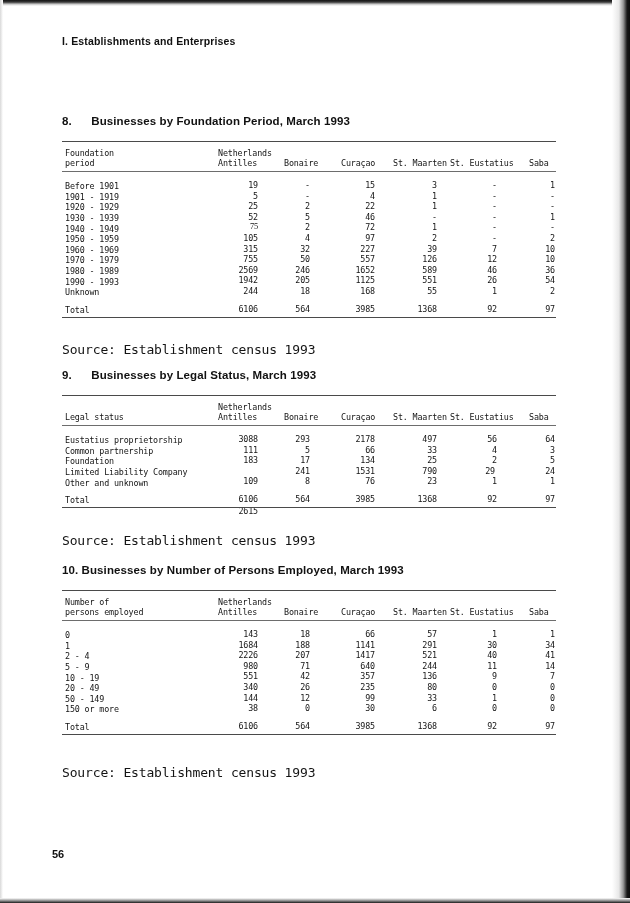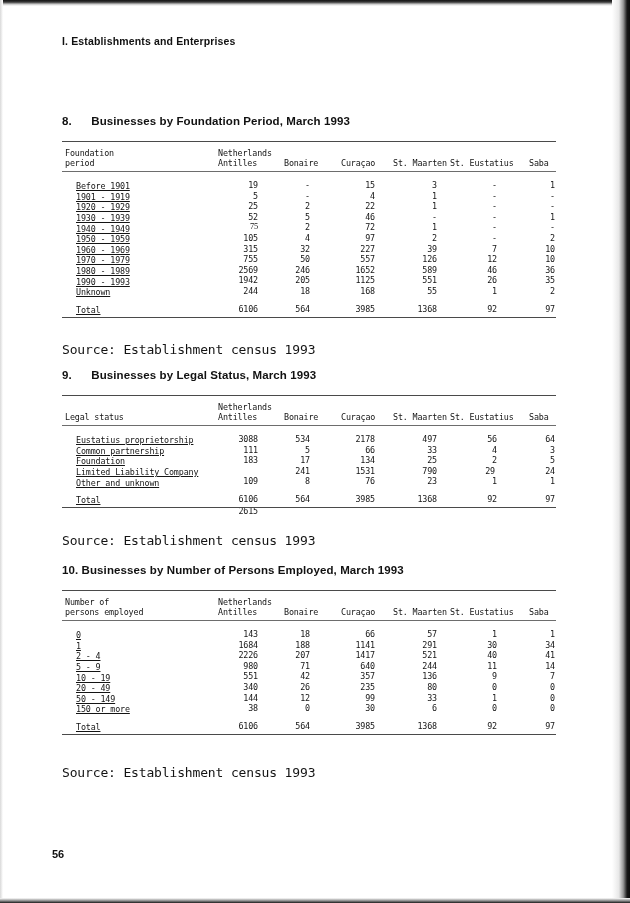--- a/index.html
+++ b/index.html
@@ -87,24 +87,23 @@
     height: 1px;
     background: #4a4a4a;
   }
   .rule.thin { background: #6d6d6d; height: 1px; }
 
   .hdr { position: absolute; white-space: pre; line-height: 10px; }
 
   .row { position: absolute; left: 0; width: 494px; height: 10.6px; }
   .row .lbl {
     position: absolute;
-    left: 14px;
+    left: 3px;
     top: 1.2px;
     white-space: pre;
-    text-decoration: underline;
   }
   .row .v {
     position: absolute;
     top: 0;
     text-align: right;
     white-space: pre;
   }
 
   .src {
     position: absolute;
@@ -229,21 +228,21 @@
             <span class="v" style="right: 59px;">46</span>
             <span class="v" style="right: 1px;">36</span>
           </div>
           <div class="row" style="top: 134.4px;">
             <span class="lbl">1990 - 1993</span>
             <span class="v" style="right: 298px;">1942</span>
             <span class="v" style="right: 246px;">205</span>
             <span class="v" style="right: 181px;">1125</span>
             <span class="v" style="right: 119px;">551</span>
             <span class="v" style="right: 59px;">26</span>
-            <span class="v" style="right: 1px;">35</span>
+            <span class="v" style="right: 1px;">54</span>
           </div>
           <div class="row" style="top: 145px;">
             <span class="lbl">Unknown</span>
             <span class="v" style="right: 298px;">244</span>
             <span class="v" style="right: 246px;">18</span>
             <span class="v" style="right: 181px;">168</span>
             <span class="v" style="right: 119px;">55</span>
             <span class="v" style="right: 59px;">1</span>
             <span class="v" style="right: 1px;">2</span>
           </div>
@@ -268,21 +267,21 @@
           <div class="hdr" style="left: 156px; top: 7px;"><div>Netherlands</div><div>Antilles</div></div>
           <div class="hdr" style="left: 222px; top: 17px;"><div>Bonaire</div></div>
           <div class="hdr" style="left: 279px; top: 17px;"><div>Curaçao</div></div>
           <div class="hdr" style="left: 331px; top: 17px;"><div>St. Maarten</div></div>
           <div class="hdr" style="left: 388px; top: 17px;"><div>St. Eustatius</div></div>
           <div class="hdr" style="left: 467px; top: 17px;"><div>Saba</div></div>
           <div class="rule thin" style="top: 30px;"></div>
           <div class="row" style="top: 39px;">
             <span class="lbl">Eustatius proprietorship</span>
             <span class="v" style="right: 298px;">3088</span>
-            <span class="v" style="right: 246px;">534</span>
+            <span class="v" style="right: 246px;">293</span>
             <span class="v" style="right: 181px;">2178</span>
             <span class="v" style="right: 119px;">497</span>
             <span class="v" style="right: 59px;">56</span>
             <span class="v" style="right: 1px;">64</span>
           </div>
           <div class="row" style="top: 49.6px;">
             <span class="lbl">Common partnership</span>
             <span class="v" style="right: 298px;">111</span>
             <span class="v" style="right: 246px;">5</span>
             <span class="v" style="right: 181px;">66</span>

